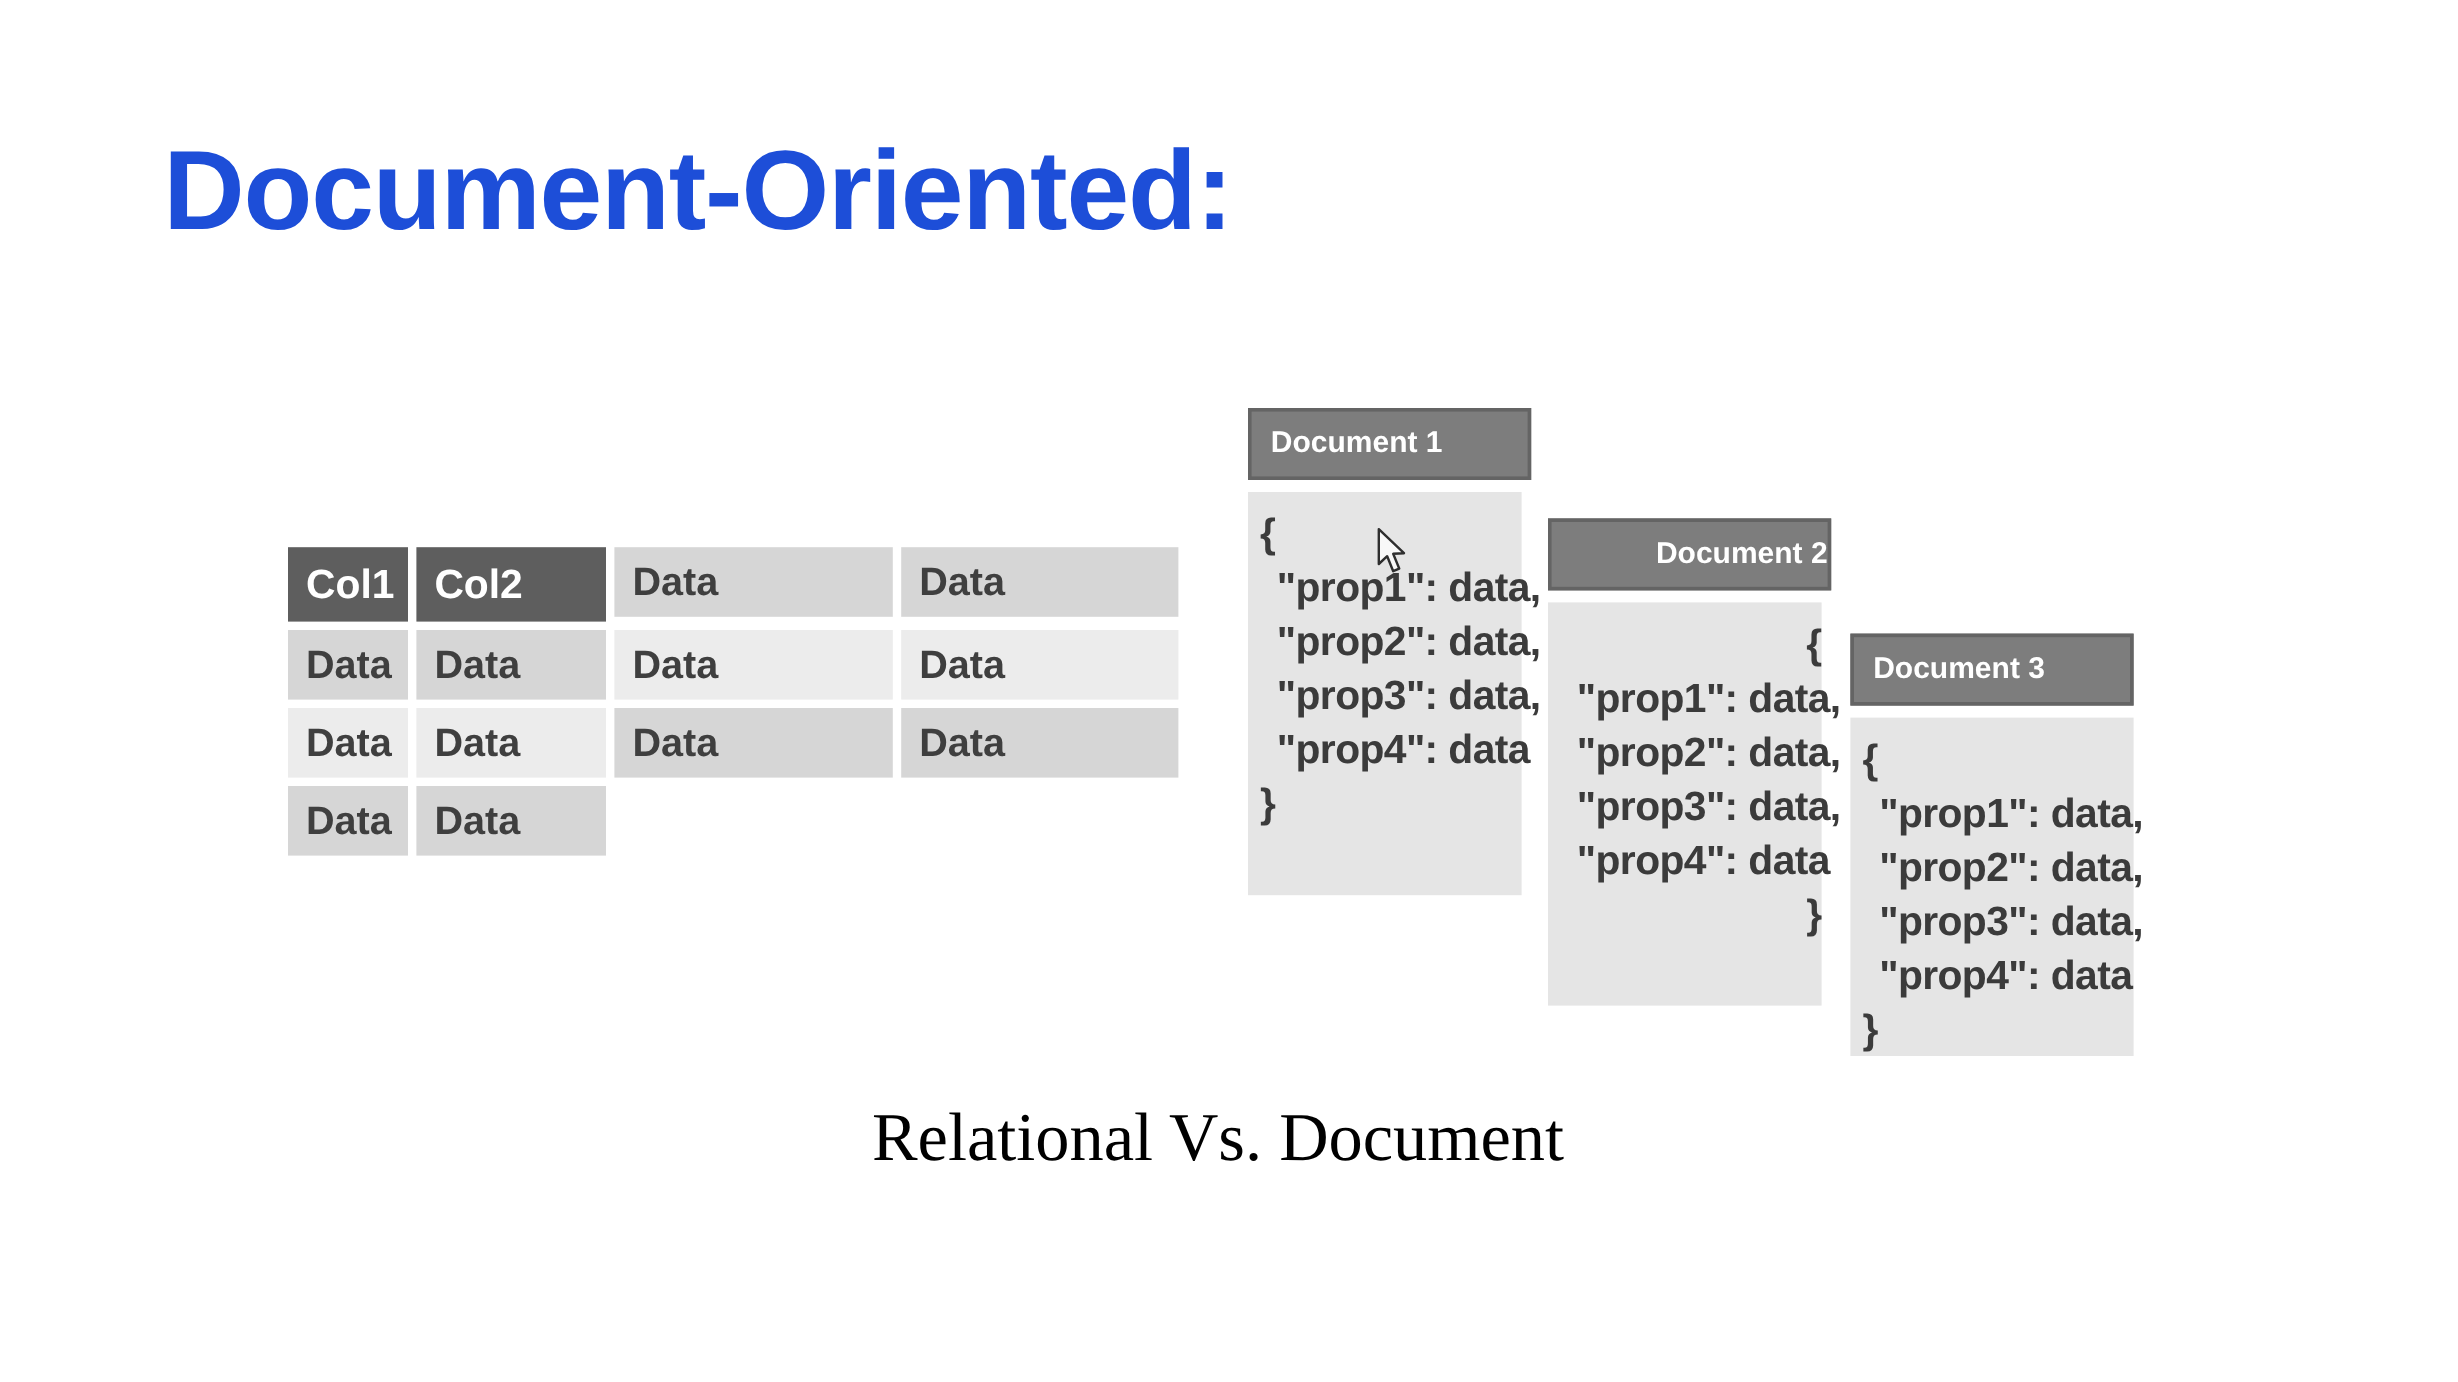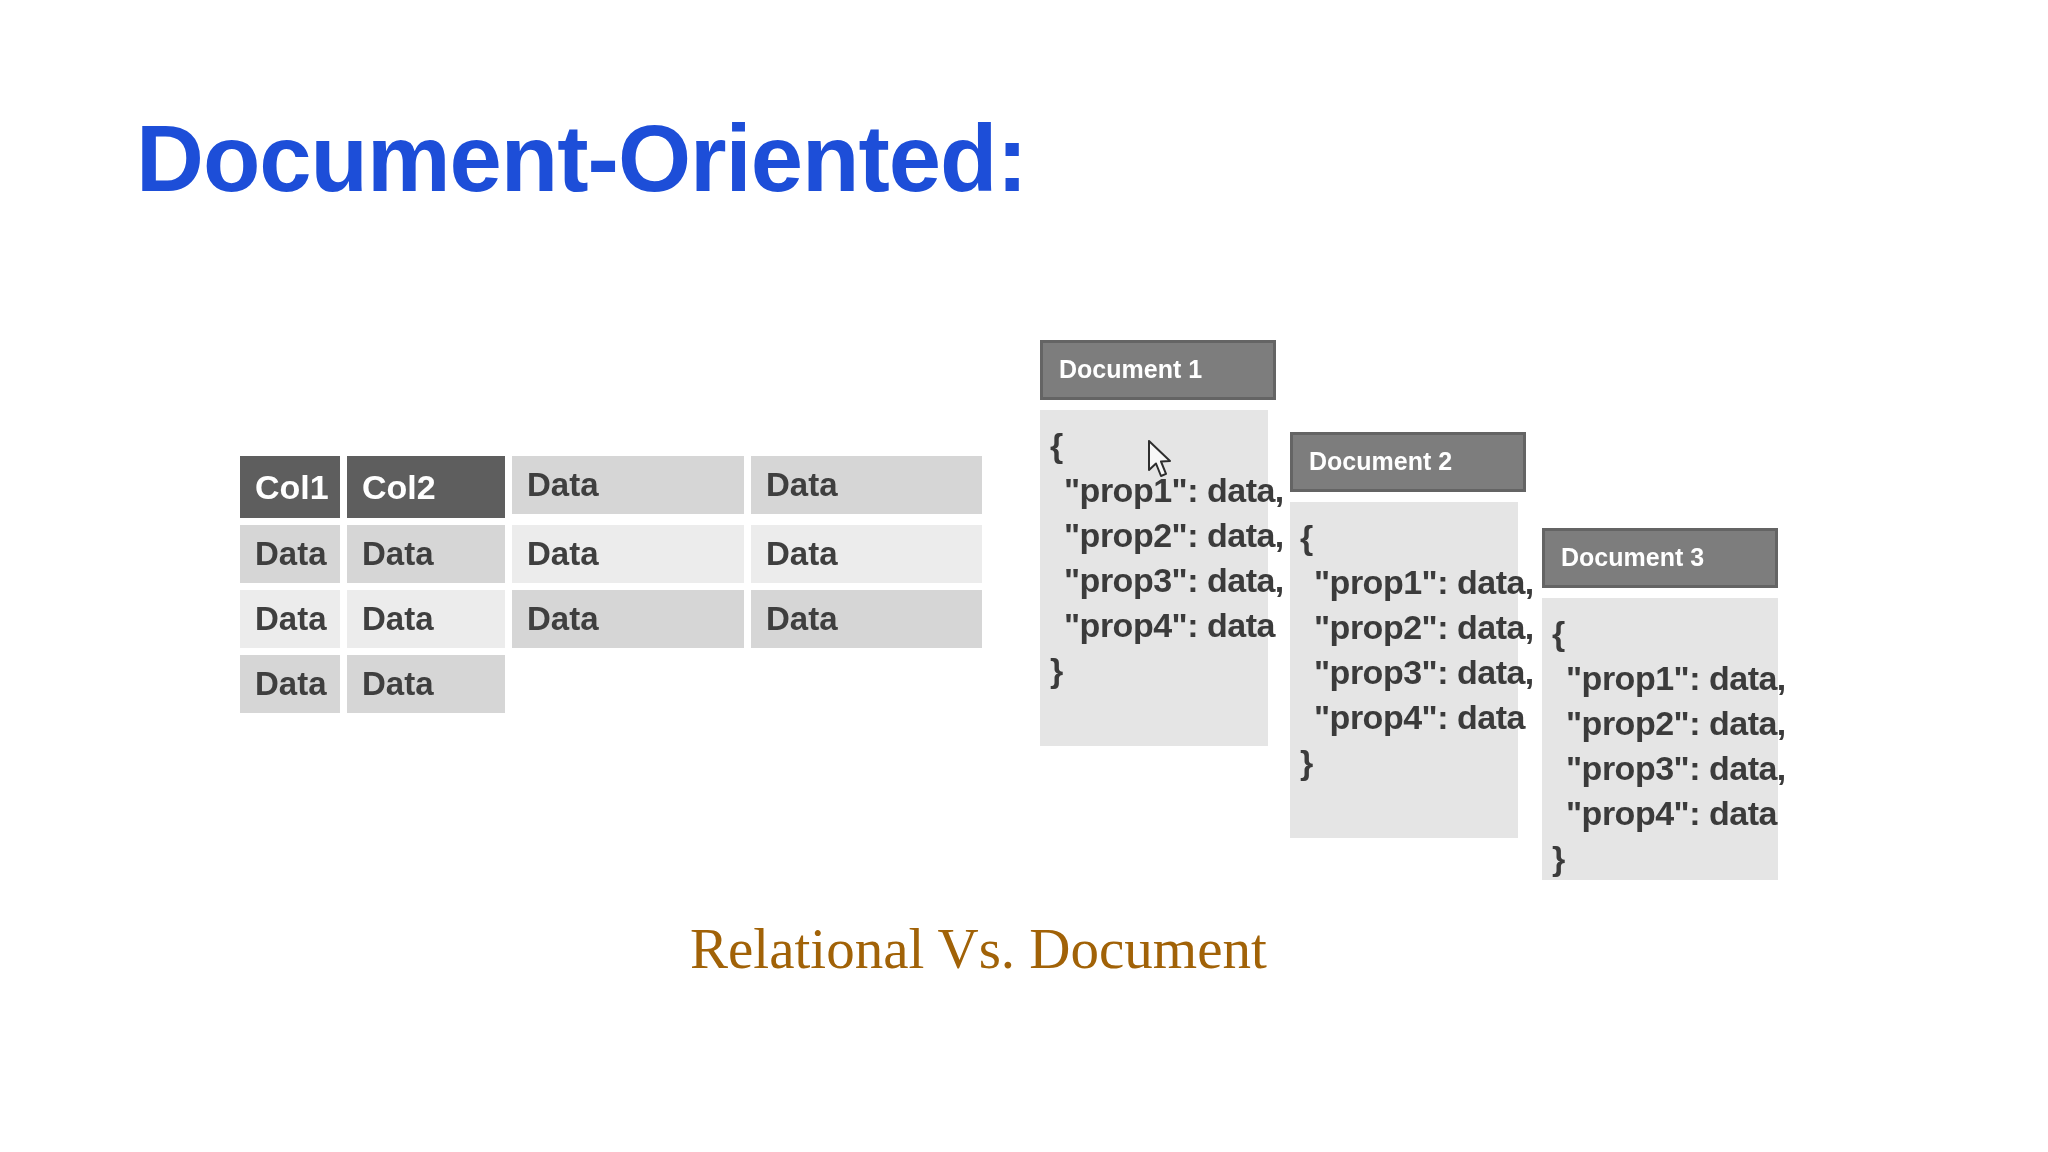--- a/index.html
+++ b/index.html
@@ -30,35 +30,35 @@
   .doc{position:absolute;width:236px;}
   .doc-head{
     height:60px;background:#7d7d7d;border:3px solid #646464;box-sizing:border-box;
     color:#ffffff;font-size:25px;font-weight:bold;line-height:52px;padding-left:16px;
     white-space:nowrap;
   }
   .doc-body{
     margin-top:10px;background:#e5e5e5;box-sizing:border-box;padding-top:13px;
   }
   #doc-1{left:1040px;top:340px;}
-  #doc-2{left:1290px;top:432px;}
+  #doc-2{left:1290px;top:432px;text-align:right;}
   #doc-3{left:1542px;top:528px;}
   #doc-1 .doc-body{height:336px;width:228px;}
   #doc-2 .doc-body{height:336px;width:228px;}
   #doc-3 .doc-body{height:282px;width:236px;}
   .ln{
     font-size:34px;line-height:45px;font-weight:600;color:#3b3b3b;white-space:pre;
     letter-spacing:-0.5px;
   }
   .ln.brace{padding-left:10px;}
   .ln.prop{padding-left:24px;}
   
   .fig-caption{
-    position:absolute;left:690px;top:916px;width:650px;
-    font-family:"Liberation Serif",serif;font-size:57px;color:#a16207;white-space:nowrap;
+    position:absolute;left:690px;top:916px;width:650px;text-align:center;
+    font-family:"Liberation Serif",serif;font-size:57px;color:#000000;white-space:nowrap;
   }
   
   .cursor{position:absolute;left:1146px;top:440px;width:28px;height:40px;}
 </style>
 </head>
 <body>
 
 <div class="page">
 
   <div class="slide-title">Document-Oriented:</div>

